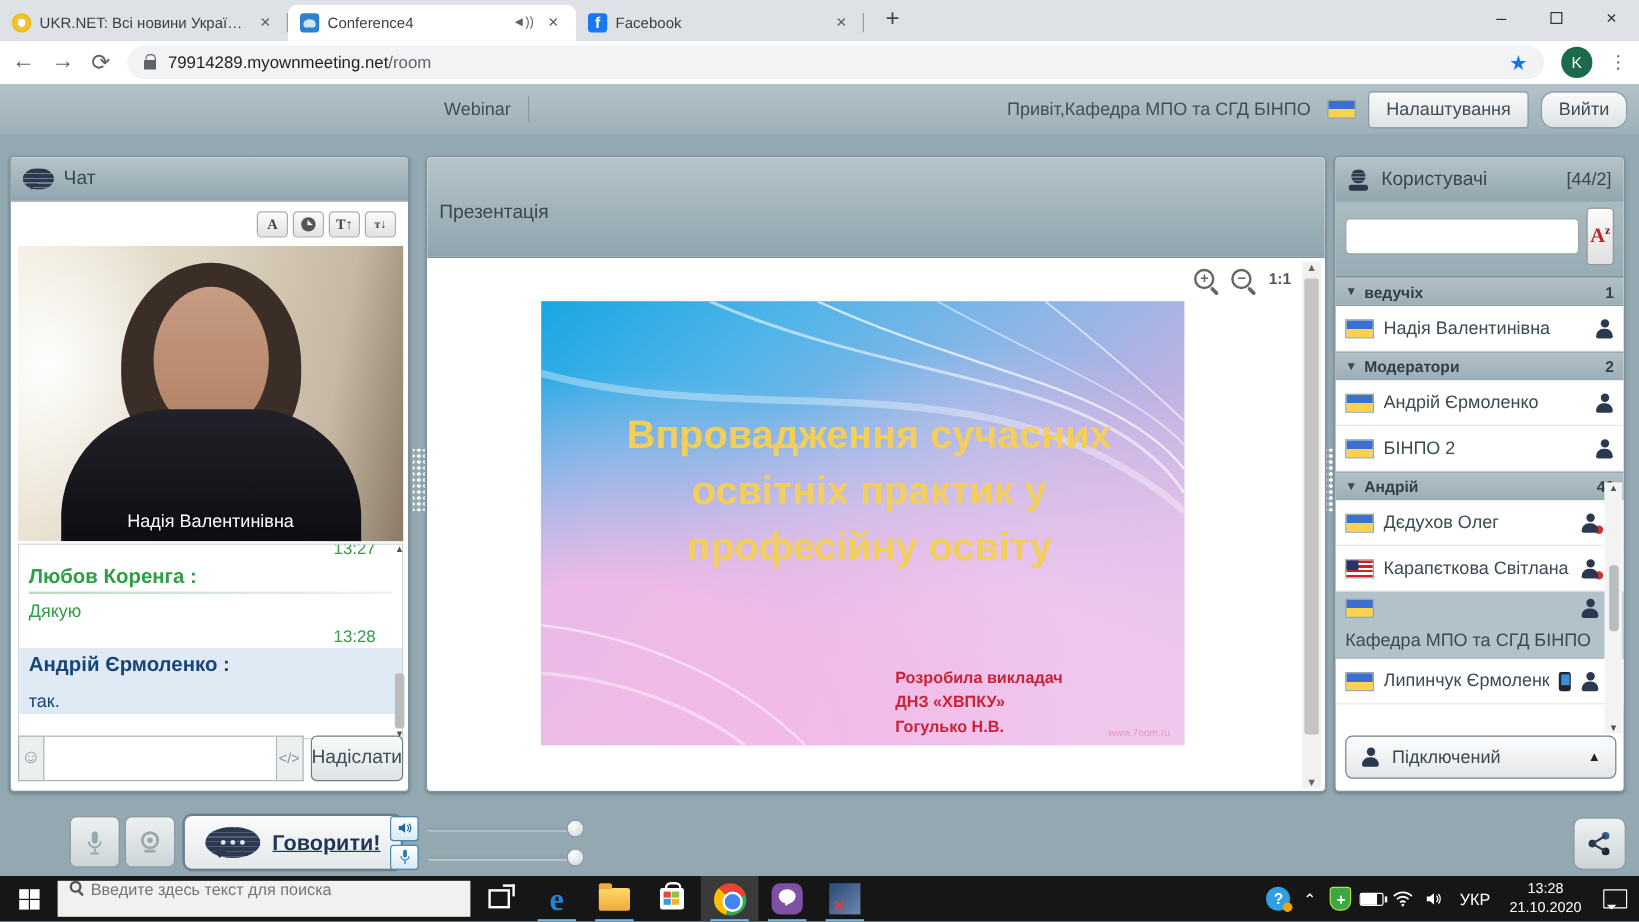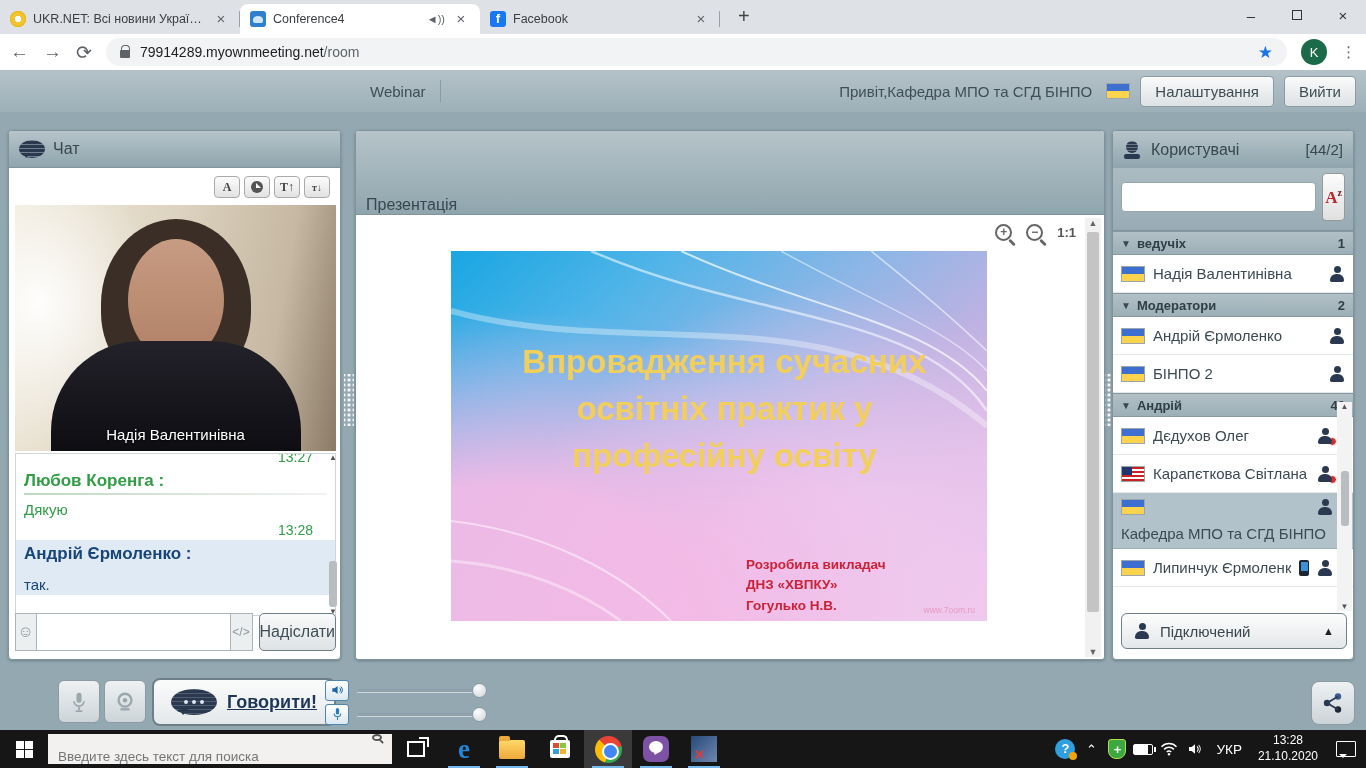--- a/index.html
+++ b/index.html
@@ -72,21 +72,21 @@
   .chat-scroll { position:absolute; right:0; top:322px; width:14px; height:163px; display:flex; flex-direction:column; align-items:center; font-size:8px; color:#555; }
   .sc-thumb { width:8px; background:#b9bdc0; border-radius:3px; }
   .chat-input-row { position:absolute; left:6px; bottom:8px; width:321px; height:38px; display:flex; align-items:stretch; }
   .emoji-btn { width:28px; background:#eceff0; border:1px solid #aab4b9; border-right:none; display:flex; align-items:center; justify-content:center; color:#8a979c; font-size:16px; }
   .chat-input { flex:1; border:1px solid #aab4b9; font-size:14px; padding:0 6px; outline:none; background:#fff; }
   .code-btn { width:30px; border:1px solid #aab4b9; border-left:none; background:#eceff0; color:#8a979c; font-size:12px; display:flex; align-items:center; justify-content:center; }
   .send-btn { margin-left:6px; width:92px; background:linear-gradient(#fafafa,#dde2e4); border:1px solid #6f7f87; border-radius:5px; font-size:16px; color:#3f4e56; }
 
   
   .pres-panel { left:355px; top:130px; width:750px; height:530px; }
-  .pres-panel .panel-head { height:84px; align-items:flex-end; padding-top:10px; }
+  .pres-panel .panel-head { height:84px; align-items:center; padding-top:10px; }
   .pres-body { position:absolute; left:0; top:85px; right:0; bottom:0; background:#fff; }
   .zoom-ctrls { position:absolute; top:8px; right:28px; display:flex; align-items:center; gap:14px; color:#555; }
   .mag { width:17px; height:17px; border:2.5px solid #666; border-radius:50%; position:relative; font-size:12px; font-weight:bold; color:#666; text-align:center; line-height:13px; }
   .mag:after { content:""; position:absolute; right:-6px; bottom:-5px; width:8px; height:3px; background:#666; transform:rotate(45deg); border-radius:2px; }
   .zoom-label { font-size:13px; font-weight:bold; color:#555; }
   .pres-scroll { position:absolute; right:3px; top:2px; bottom:2px; width:16px; background:#f1f1f1; display:flex; flex-direction:column; align-items:center; font-size:9px; color:#666; }
   .pres-thumb { width:12px; background:#c4c4c4; flex:0 0 380px; margin-top:4px; border-radius:2px; }
   .slide { position:absolute; left:95px; top:35px; width:536px; height:370px; overflow:hidden;
     background:
       radial-gradient(ellipse at 10% 105%, rgba(243,186,230,.95) 0 28%, transparent 60%),
@@ -141,21 +141,21 @@
   .slider { position:relative; width:128px; height:14px; }
   .slider .track { position:absolute; left:0; right:0; top:6px; height:3px; background:#8fa2ab; border-radius:2px; box-shadow:0 1px 0 #cfd9dd; }
   .slider .knob { position:absolute; right:-2px; top:0; width:15px; height:15px; border-radius:50%; background:radial-gradient(circle at 35% 30%, #fff, #c9d2d6); border:1px solid #8a9aa2; }
   .share-btn { left:1311px; top:681px; width:44px; height:44px; border-radius:8px; }
 
   
   .taskbar { left:0; top:730px; width:1366px; height:38px; background:#161616; display:flex; align-items:center; color:#fff; }
   .tb-start { width:48px; height:38px; display:flex; align-items:center; justify-content:center; }
   .win-logo { width:17px; height:17px; display:grid; grid-template-columns:8px 8px; grid-template-rows:8px 8px; gap:1px; }
   .win-logo i { background:#fff; }
-  .tb-search { width:344px; height:30px; background:#f2f1f0; display:flex; align-items:flex-end; gap:8px; padding:0 10px;flex-direction:column; }
+  .tb-search { width:344px; height:30px; background:#f2f1f0; display:flex; align-items:flex-start; gap:8px; padding:0 10px; }
   .tb-search input { border:none; background:transparent; font-size:13.5px; color:#333; outline:none; width:100%; }
   .tb-icon { width:48px; height:38px; display:flex; align-items:center; justify-content:center; position:relative; }
   .tb-icon.open:after { content:""; position:absolute; left:8px; right:8px; bottom:0; height:2px; background:#76b9ed; }
   .tb-icon.active-app { background:#3a3a3a; }
   .taskview-ic { width:18px; height:16px; border:2px solid #fff; position:relative; background:transparent; }
   .taskview-ic:before { content:""; position:absolute; right:-6px; top:-6px; width:8px; height:8px; border:2px solid #fff; border-left:none; border-bottom:none; }
   .edge-e { color:#1f86d6; font-size:27px; font-weight:bold; font-family:"Liberation Serif", serif; }
   .folder-ic { width:26px; height:19px; background:linear-gradient(#ffd968,#eda93c); border-radius:2px; position:relative; }
   .folder-ic:before { content:""; position:absolute; left:0; top:-4px; width:11px; height:5px; background:#eda93c; border-radius:2px 2px 0 0; }
   .store-ic { width:20px; height:18px; background:#fff; border-radius:2px; position:relative; }
@@ -229,21 +229,21 @@
   <div class="avatar">K</div>
   <span class="kebab">⋮</span>
 </div>
 
 <div class="abs web-header">
   <span style="margin-left:370px;">Webinar</span>
   <span class="wh-divider"></span>
   <span style="margin-left:auto;">Привіт,Кафедра МПО та СГД БІНПО</span>
   <span class="flag flag-ua" style="margin:0 10px 0 14px;"></span>
   <button class="btn-gray">Налаштування</button>
-  <button class="btn-gray" style="margin:16px 10px;">Вийти</button>
+  <button class="btn-gray" style="margin:16px 10px;border-radius:11px;">Вийти</button>
 </div>
 
 <div class="grip" style="left:344px; top:374px;"></div>
 <div class="grip" style="left:1104px; top:374px;"></div>
 
 <div class="panel chat-panel">
   <div class="panel-head">
     <span class="bubble-ic"></span>
     <span>Чат</span>
   </div>

